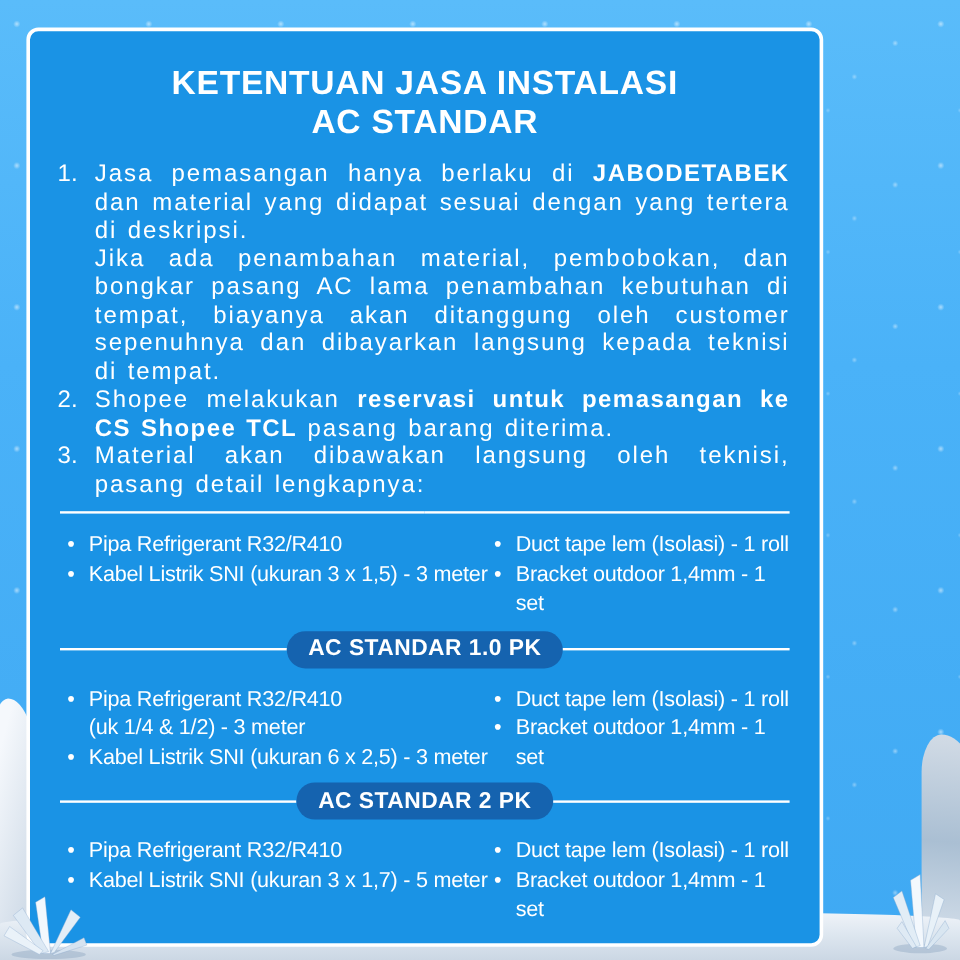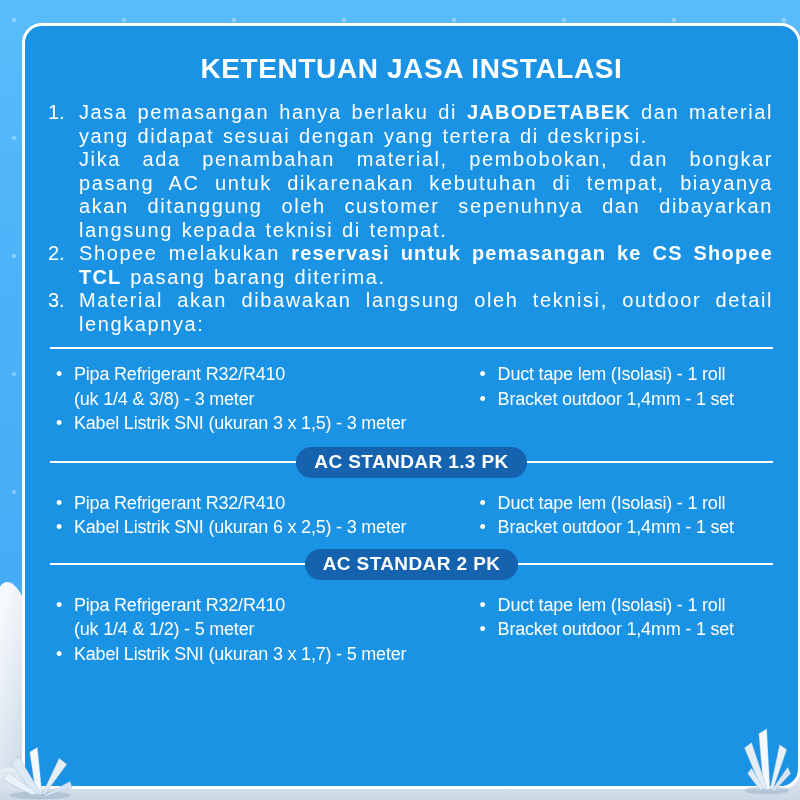--- a/index.html
+++ b/index.html
@@ -34,22 +34,22 @@
     border-radius:60% 100% 0 0 / 50px 70px 0 0;
   }
   .snow-bottom {
     position:absolute; z-index:1; left:0; bottom:0; width:100%; height:40px;
     background:linear-gradient(180deg,#f0f4f9 0%, #dee7f0 45%, #cbd7e4 100%);
     border-radius:45% 30% 0 0 / 10px 7px 0 0;
   }
 
   
   .card {
-    position:absolute; z-index:2; left:22px; top:23px; width:779px; height:766px;
-    background:#1a93e5; border:3px solid #ffffff; border-radius:20px;
+    position:absolute; z-index:2; left:22px; top:23px; width:664px; height:766px;
+    background:#1a93e5; border:3px solid #ffffff; border-radius:10px;
     color:#ffffff; overflow:hidden;
   }
 
   .title {
     margin:26px 40px 0; text-align:center;
     font-size:28px; line-height:33px; font-weight:700; letter-spacing:.6px;
   }
 
   .terms { margin:16px 25px 0 20px; min-height:236px; }
   .term { display:flex; }
@@ -90,85 +90,86 @@
 
   <div class="dots"></div>
   <div class="snow-left"></div>
   <div class="snow-right"></div>
   <div class="snow-bottom"></div>
 
   <div class="card">
 
     <h1 class="title">
       <span>KETENTUAN JASA INSTALASI</span><br>
+      <span>AC STANDAR</span>
     </h1>
 
     <div class="terms">
 
       <div class="term">
         <span class="num">1.</span>
         <div class="term-body">
           <p class="para"><span>Jasa pemasangan hanya berlaku di </span><b>JABODETABEK</b><span> dan material yang didapat sesuai dengan yang tertera di deskripsi.</span></p>
-          <p class="para">Jika ada penambahan material, pembobokan, dan bongkar pasang AC untuk dikarenakan kebutuhan di tempat, biayanya akan ditanggung oleh customer sepenuhnya dan dibayarkan langsung kepada teknisi di tempat.</p>
+          <p class="para">Jika ada penambahan material, pembobokan, dan bongkar pasang AC lama penambahan kebutuhan di tempat, biayanya akan ditanggung oleh customer sepenuhnya dan dibayarkan langsung kepada teknisi di tempat.</p>
         </div>
       </div>
 
       <div class="term">
         <span class="num">2.</span>
         <div class="term-body">
           <p class="para"><span>Shopee melakukan </span><b>reservasi untuk pemasangan ke CS Shopee TCL</b><span> pasang barang diterima.</span></p>
         </div>
       </div>
 
       <div class="term">
         <span class="num">3.</span>
         <div class="term-body">
-          <p class="para">Material akan dibawakan langsung oleh teknisi, outdoor detail lengkapnya:</p>
+          <p class="para">Material akan dibawakan langsung oleh teknisi, pasang detail lengkapnya:</p>
         </div>
       </div>
 
     </div>
 
     <div class="sec-head">
       <div class="hline"></div>
       <div class="hline"></div>
     </div>
     <div class="cols">
       <div class="col-l">
         <div class="bi">
           <span class="dot">•</span>
-          <span class="bi-text"><span>Pipa Refrigerant R32/R410</span><br><span>(uk 1/4 &amp; 3/8) - 3 meter</span></span>
+          <span class="bi-text"><span>Pipa Refrigerant R32/R410</span><br></span>
         </div>
         <div class="bi">
           <span class="dot">•</span>
           <span class="bi-text">Kabel Listrik SNI (ukuran 3 x 1,5) - 3 meter</span>
         </div>
       </div>
       <div class="col-r">
         <div class="bi">
           <span class="dot">•</span>
           <span class="bi-text">Duct tape lem (Isolasi) - 1 roll</span>
         </div>
         <div class="bi">
           <span class="dot">•</span>
           <span class="bi-text">Bracket outdoor 1,4mm - 1 set</span>
         </div>
       </div>
     </div>
 
     <div class="sec-head later">
       <div class="hline"></div>
-      <div class="pill">AC STANDAR 1.3 PK</div>
+      <div class="pill">AC STANDAR 1.0 PK</div>
       <div class="hline"></div>
     </div>
     <div class="cols">
       <div class="col-l">
         <div class="bi">
           <span class="dot">•</span>
-          <span class="bi-text"><span>Pipa Refrigerant R32/R410</span><br></span>
+          <span class="bi-text"><span>Pipa Refrigerant R32/R410</span><br><span>(uk 1/4 &amp; 1/2) - 3 meter</span></span>
         </div>
         <div class="bi">
           <span class="dot">•</span>
           <span class="bi-text">Kabel Listrik SNI (ukuran 6 x 2,5) - 3 meter</span>
         </div>
       </div>
       <div class="col-r">
         <div class="bi">
           <span class="dot">•</span>
           <span class="bi-text">Duct tape lem (Isolasi) - 1 roll</span>
@@ -182,21 +183,21 @@
 
     <div class="sec-head last">
       <div class="hline"></div>
       <div class="pill">AC STANDAR 2 PK</div>
       <div class="hline"></div>
     </div>
     <div class="cols">
       <div class="col-l">
         <div class="bi">
           <span class="dot">•</span>
-          <span class="bi-text"><span>Pipa Refrigerant R32/R410</span><br><span>(uk 1/4 &amp; 1/2) - 5 meter</span></span>
+          <span class="bi-text"><span>Pipa Refrigerant R32/R410</span><br></span>
         </div>
         <div class="bi">
           <span class="dot">•</span>
           <span class="bi-text">Kabel Listrik SNI (ukuran 3 x 1,7) - 5 meter</span>
         </div>
       </div>
       <div class="col-r">
         <div class="bi">
           <span class="dot">•</span>
           <span class="bi-text">Duct tape lem (Isolasi) - 1 roll</span>

